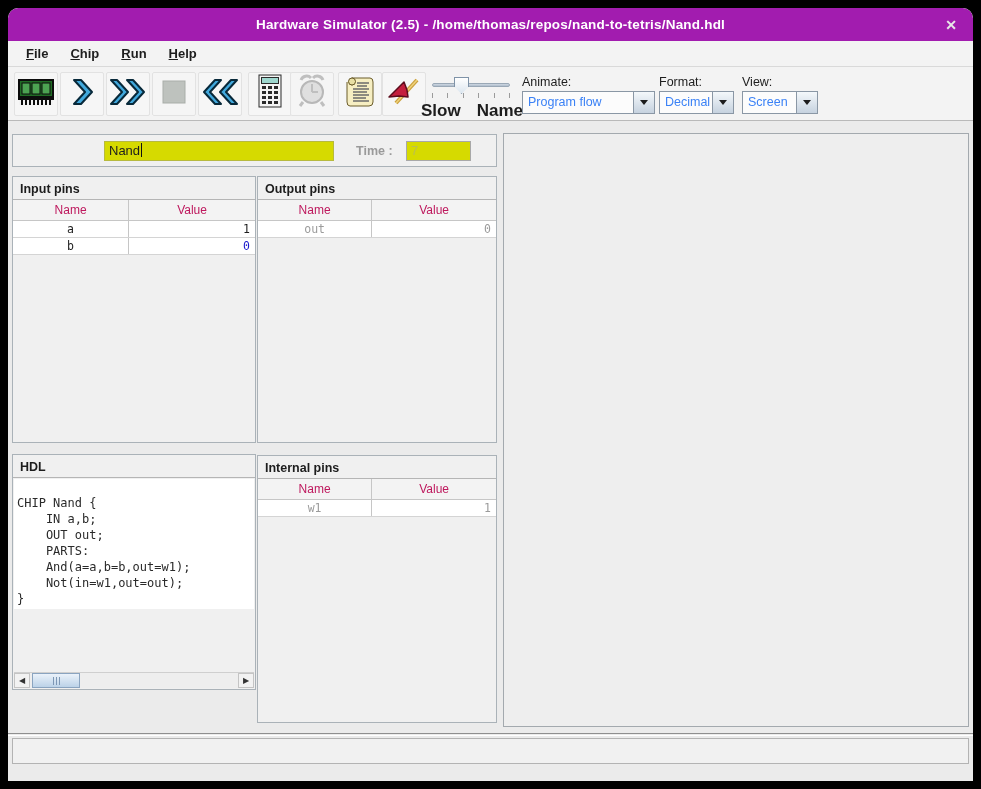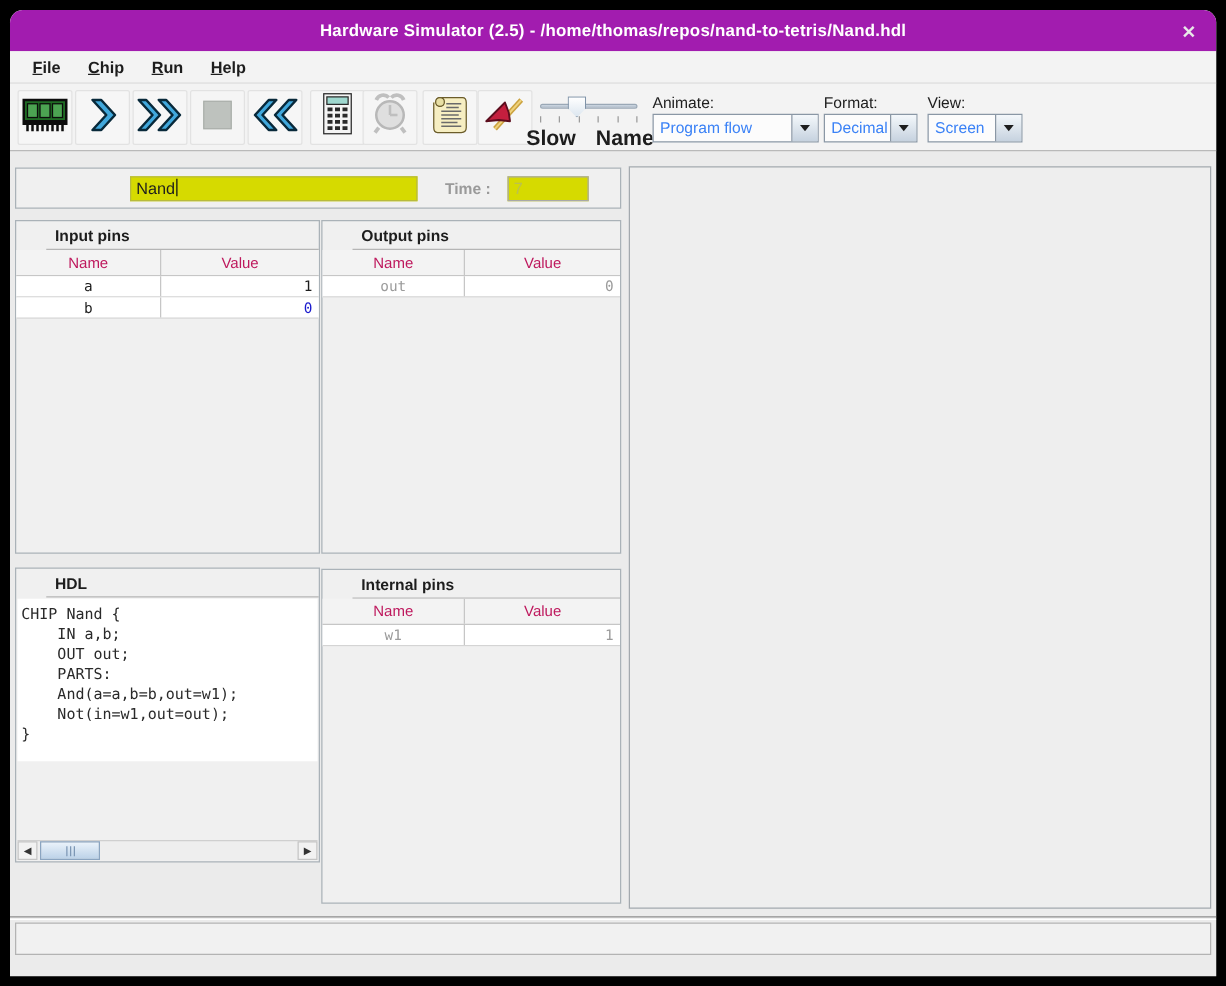--- a/index.html
+++ b/index.html
@@ -53,21 +53,21 @@
   .combo-value { flex:1; font-size:12.5px; color:#3b82f6; padding:3px 5px 0 5px; white-space:nowrap; overflow:hidden; }
   .combo-btn { width:21px; border-left:1px solid #8a97a5;
                background:linear-gradient(#f4f8fb,#c6d2df); display:flex;
                align-items:center; justify-content:center; }
   .combo-arrow { width:0; height:0; border-left:4px solid transparent;
                  border-right:4px solid transparent; border-top:5px solid #1d1d1d; }
 
   
   .panel { position:absolute; background:#f0f0f0; border:1px solid #aab2b8; }
   .panel-title { height:23px; padding:5px 0 0 7px; font-size:12.5px; font-weight:bold;
-                 color:#1d1d1d; border-bottom:1px solid #b5b5b5;margin-left:24px; }
+                 color:#1d1d1d; border-bottom:1px solid #b5b5b5; }
 
   .trow { display:flex; width:100%; }
   .thead { height:21px; background:#f3f3f3; border-bottom:1px solid #c6c6c6; }
   .thead .tc { font-size:12px; color:#be185d; display:flex; align-items:center; justify-content:center; }
   .drow { height:17px; background:#ffffff; border-bottom:1px solid #d4d4d4; }
   .tc.name { width:48%; border-right:1px solid #c6c6c6; }
   .tc.value { width:52%; }
   .drow .tc { font-family:"DejaVu Sans Mono", monospace; font-size:11.5px; color:#1d1d1d;
               display:flex; align-items:center; }
   .drow .tc.name { justify-content:center; }
@@ -87,21 +87,21 @@
   .text-cursor { display:inline-block; width:1px; height:14px; background:#111;
                  vertical-align:-2px; margin-left:1px; }
 
   .input-pins   { left:4px;   top:168px; width:244px; height:267px; }
   .output-pins  { left:249px; top:168px; width:240px; height:267px; }
   .hdl-panel    { left:4px;   top:446px; width:244px; height:236px; }
   .internal-pins{ left:249px; top:447px; width:240px; height:268px; }
 
   
   .hdl-code { position:absolute; left:1px; right:1px; top:24px; height:130px;
-              background:#ffffff; padding:4px 0 0 3px; overflow:hidden; }
+              background:#ffffff; padding:16px 0 0 3px; overflow:hidden; }
   .hdl-line { font-family:"DejaVu Sans Mono", monospace; font-size:12px; line-height:16px;
               color:#2a2a2a; white-space:pre; }
   .hscrollbar { position:absolute; left:1px; right:1px; bottom:1px; height:16px;
                 background:#eeeeee; border-top:1px solid #cfcfcf; }
   .sb-arrow { position:absolute; top:0; width:16px; height:15px; background:#f2f2f2;
               border:1px solid #c4c4c4; display:flex; align-items:center; justify-content:center;
               font-size:8px; color:#333; }
   .sb-left { left:0; } .sb-right { right:0; }
   .sb-thumb { position:absolute; left:18px; top:0; width:48px; height:15px;
               background:linear-gradient(#eaf2fa,#bcd2e8); border:1px solid #8aa4c0;

